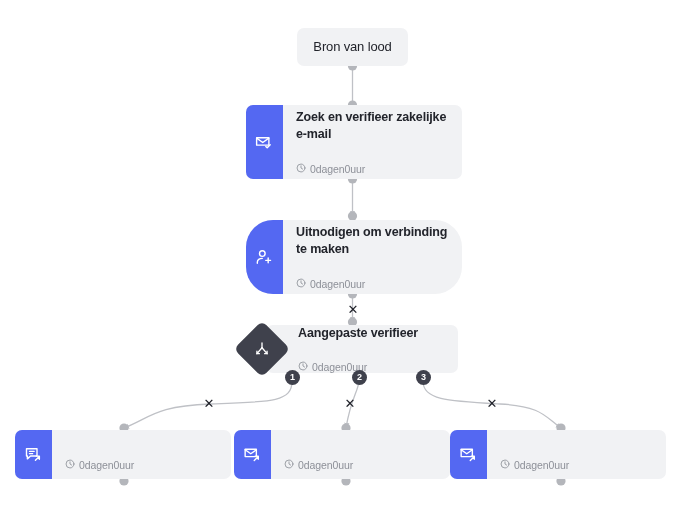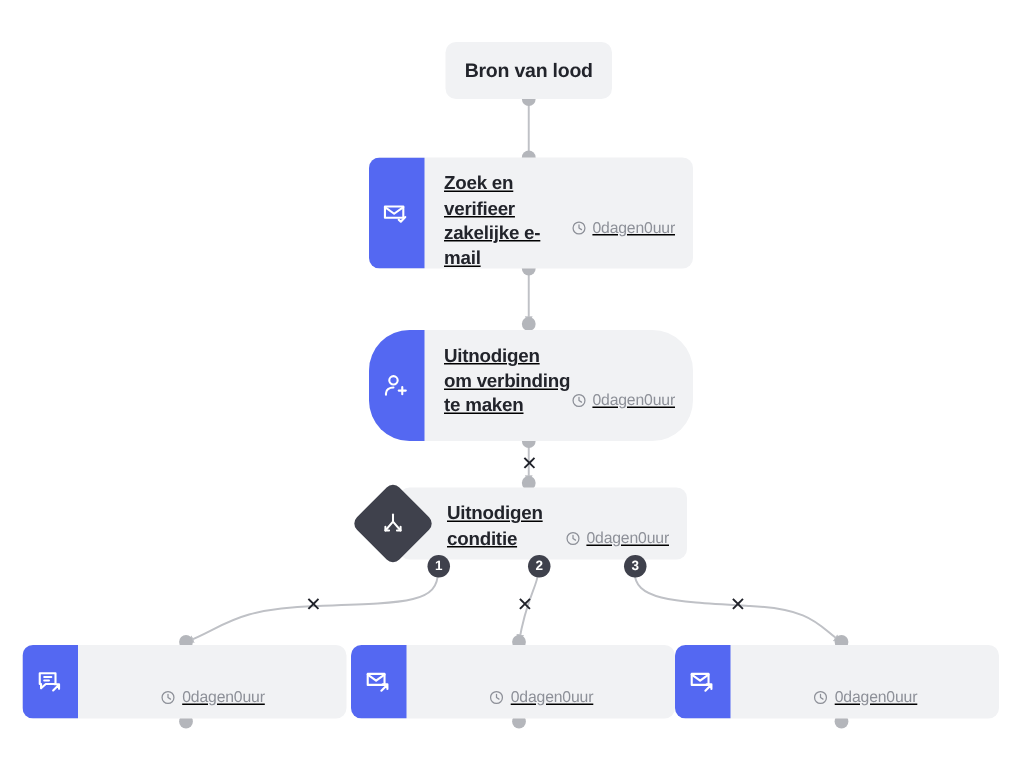--- a/index.html
+++ b/index.html
@@ -61,40 +61,39 @@
     align-items: center;
     justify-content: center;
     color: #ffffff;
   }
   .node-icon svg { display: block; }
 
   .node-body {
     flex: 1 1 auto;
     padding: 9px 12px 9px 13px;
     display: flex;
-    justify-content: center;
-    text-decoration: underline;
+    flex-direction: column;
+    justify-content: center;
   }
 
   .node-title {
     font-size: 12.5px;
     font-weight: bold;
     color: #22242b;
     line-height: 1.33;
     letter-spacing: -0.15px;
   }
   .node-title.plain-title {
-    font-weight: bold;
+    font-weight: normal;
     color: #22242b;
     font-size: 13px;
     text-align: right;
   }
   .node-meta {
     display: flex;
-    align-items: center;
     gap: 4px;
     margin-top: 20px;
     font-size: 10.5px;
     color: #8d9098;
     letter-spacing: -0.1px;
   }
   .clock-icon svg { display: block; }
 
   
   .diamond-wrap {
@@ -236,21 +235,21 @@
             <path d="M12 6.8V12l4 2.6"></path>
           </svg>
         </span>
         <span>0dagen0uur</span>
       </div>
     </div>
   </div>
 
   <div class="node" style="left:266px; top:325px; width:192px; height:48px; background:#f1f2f4;">
     <div class="node-body" style="padding-left:32px;">
-      <div class="node-title">Uitnodigen conditie</div>
+      <div class="node-title">Aangepaste verifieer</div>
       <div class="node-meta">
         <span class="clock-icon">
           <svg width="10" height="10" viewBox="0 0 24 24" fill="none" stroke="#8d9098" stroke-width="2" stroke-linecap="round" stroke-linejoin="round">
             <circle cx="12" cy="12" r="9.5"></circle>
             <path d="M12 6.8V12l4 2.6"></path>
           </svg>
         </span>
         <span>0dagen0uur</span>
       </div>
     </div>

